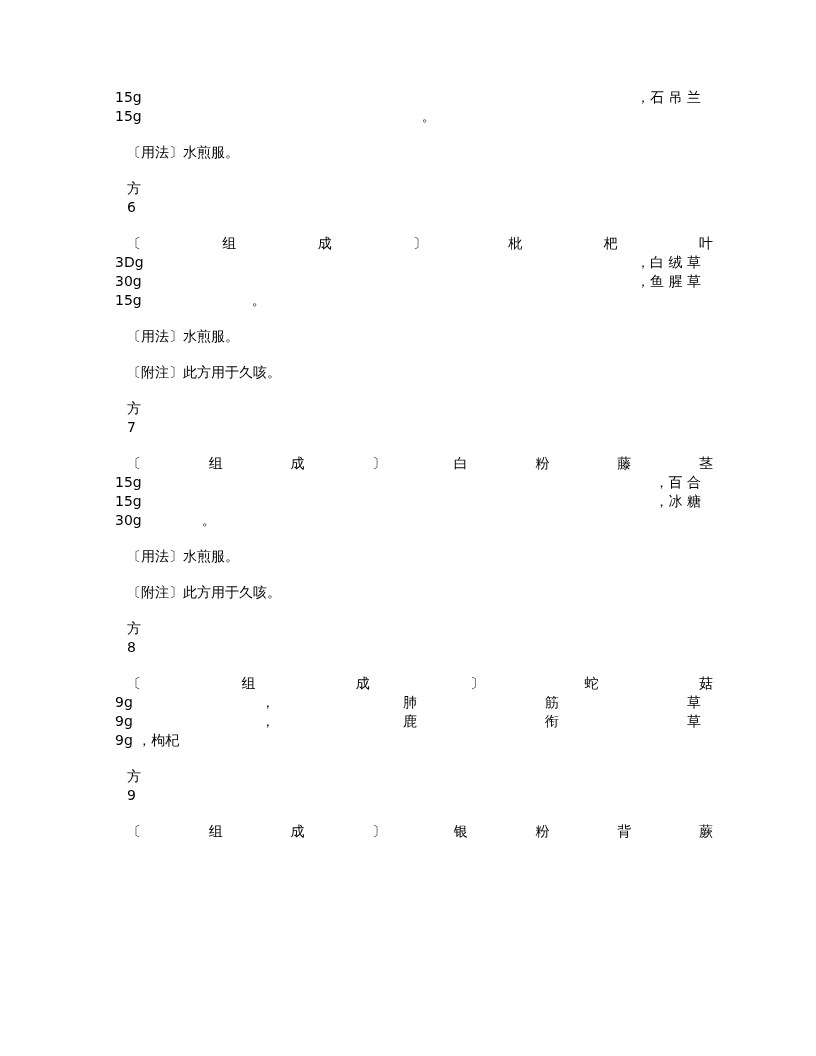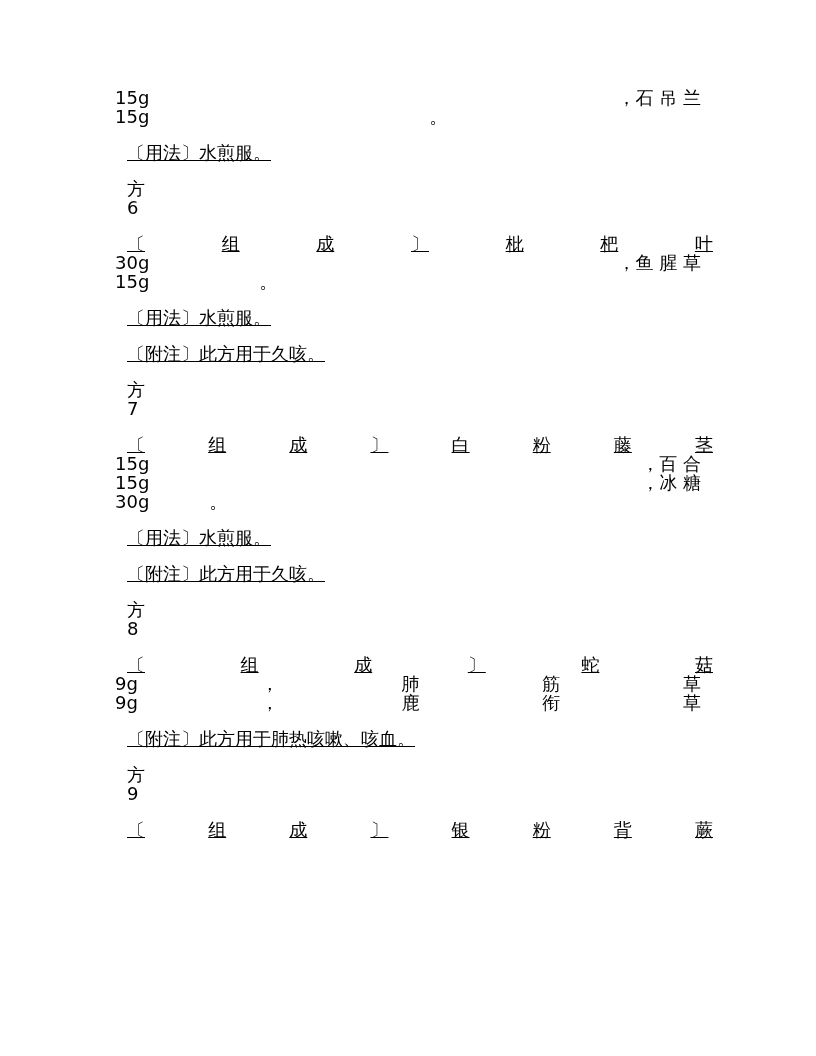--- a/index.html
+++ b/index.html
@@ -15,42 +15,41 @@
     width: 816px;
     height: 1056px;
     background: #ffffff;
     position: relative;
     box-sizing: border-box;
     padding: 88px 115px 0 115px;
     overflow: hidden;
   }
   .content {
     width: 586px;
-    font-size: 18px;
+    font-size: 14px;
     line-height: 19px;
   }
   
   .jline {
     display: flex;
     justify-content: space-between;
     width: 100%;
     white-space: nowrap;
   }
   .jline > span {
     display: inline-block;
   }
   .para {
     margin: 0;
   }
   .block {
     margin-bottom: 17px;
   }
   .indent {
     padding-left: 12px;
-    text-decoration: underline;
   }
   .fangline {
     padding-left: 12px;
     line-height: 19px;
   }
   .spread {
     display: flex;
     width: 100%;
     white-space: nowrap;
   }
@@ -90,20 +89,24 @@
 
     <div class="block">
       <div class="jline indent">
         <span>〔</span>
         <span>组</span>
         <span>成</span>
         <span>〕</span>
         <span>枇</span>
         <span>杷</span>
         <span>叶</span>
+      </div>
+      <div class="jline">
+        <span>3Dg</span>
+        <span>，白 绒 草</span>
       </div>
       <div class="jline">
         <span>30g</span>
         <span>，鱼 腥 草</span>
       </div>
       <div class="spread">
         <span>15g</span>
         <span class="sp" style="flex:0 0 110px;"></span>
         <span>。</span>
       </div>
@@ -177,26 +180,24 @@
         <span>筋</span>
         <span>草</span>
       </div>
       <div class="jline">
         <span>9g</span>
         <span>，</span>
         <span>鹿</span>
         <span>衔</span>
         <span>草</span>
       </div>
-    </div>
-
-
-    <div class="block indent">
-      <div class="para">〔附注〕此方用于肺热咳嗽、咳血。</div>
-    </div>
+      <div class="para">9g ，枸杞</div>
+    </div>
+
+
 
     <div class="block fangline">
       <div class="para">方</div>
       <div class="para">9</div>
     </div>
 
     <div class="block">
       <div class="jline indent">
         <span>〔</span>
         <span>组</span>

